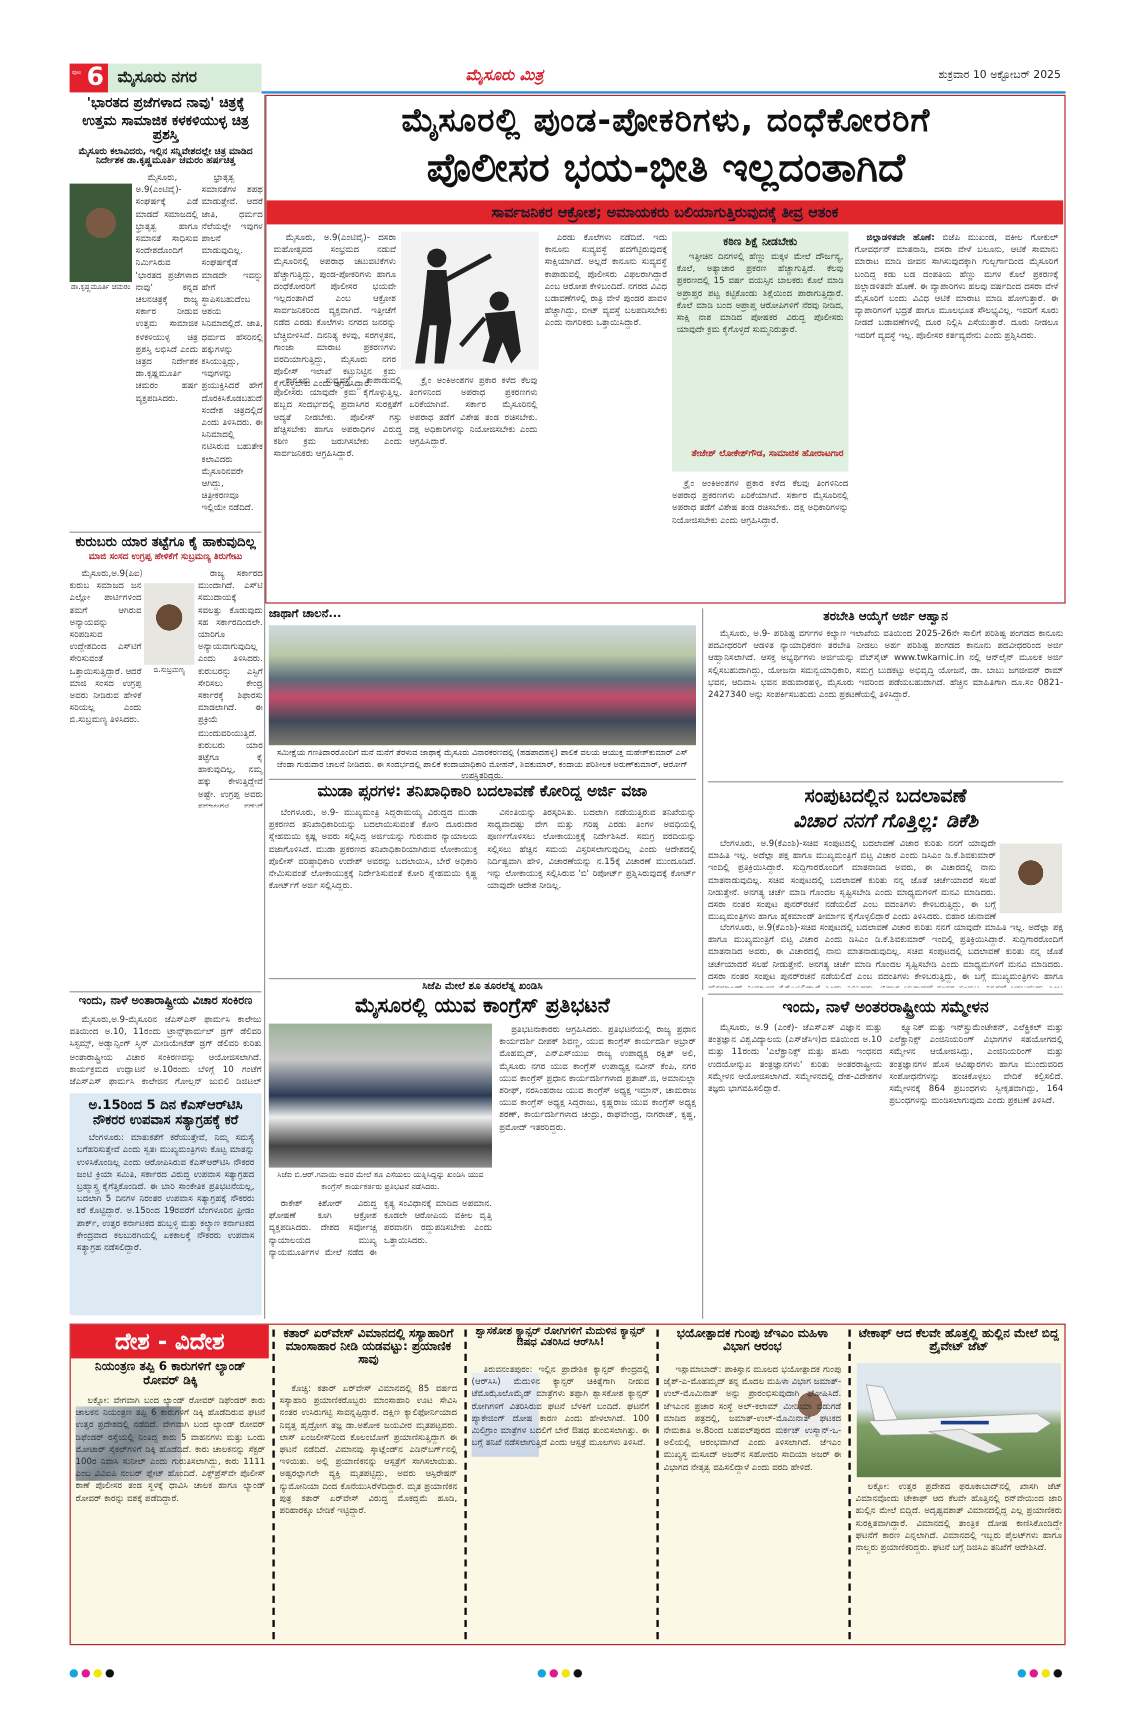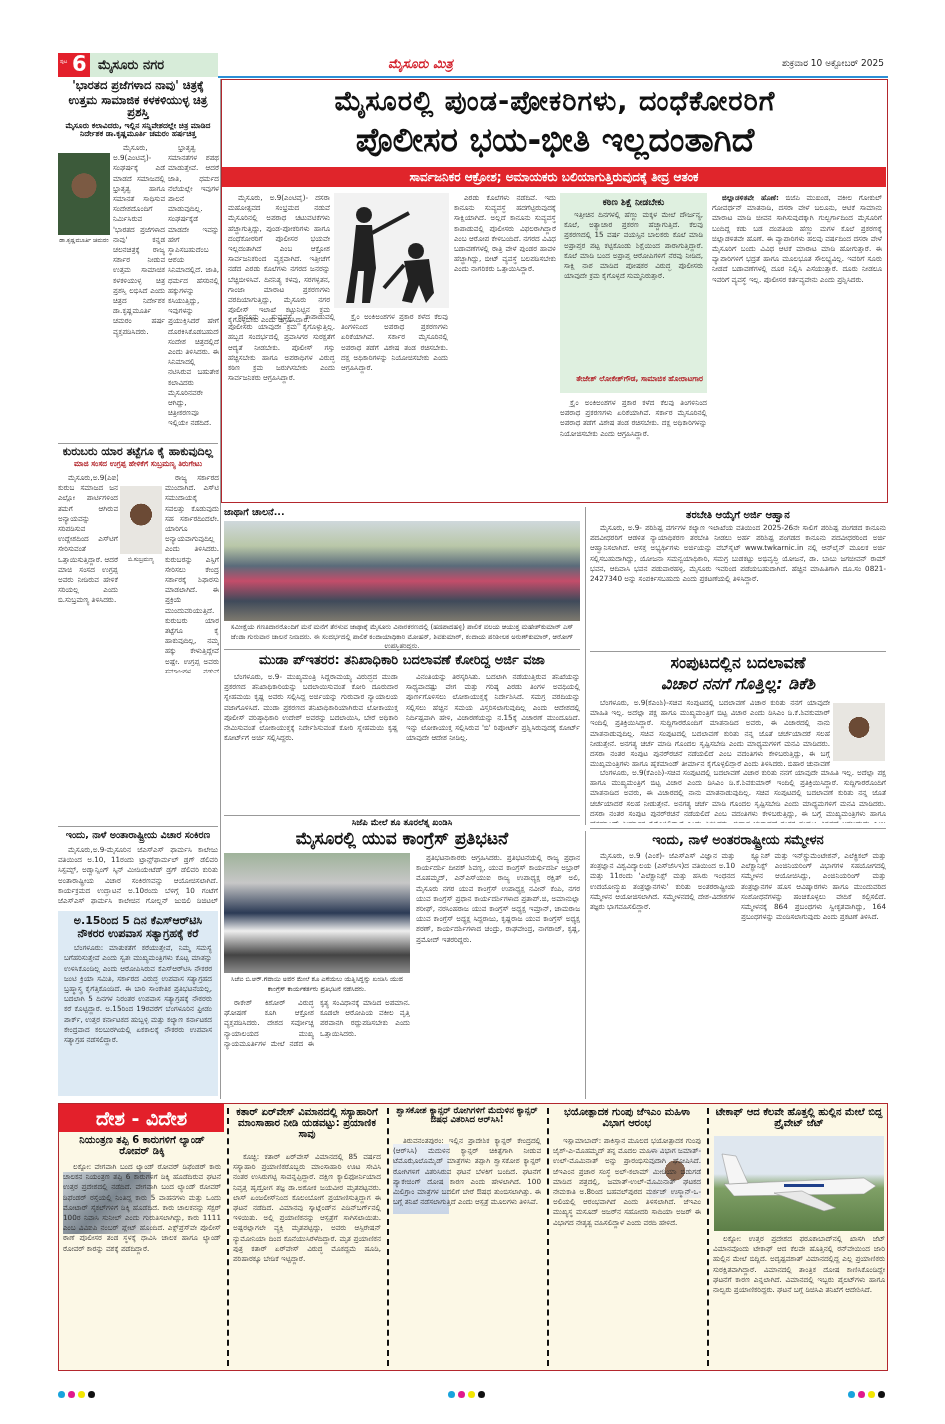--- a/index.html
+++ b/index.html
@@ -17,21 +17,21 @@
   .pg-badge .num { position: absolute; left: 14px; top: -1px; font-size: 21px; font-weight: bold; }
   .sec-name { left: 32px; top: 0; width: 128px; height: 24px; background: #d7ecd9; font-size: 13px; font-weight: bold; padding: 4px 0 0 8px; }
   .brand { left: 330px; top: 3px; font-size: 13px; font-weight: bold; color: #d31f2a; font-style: italic; }
   .dateline { right: 4px; top: 5px; font-size: 9px; color: #222; }
   .blue-rule { left: 160px; top: 23px; width: 670px; height: 2px; background: #2b8fd6; }
 
   
   .lead-frame { left: 163px; top: 26px; width: 667px; height: 424px; border: 1.5px solid #b3272d; }
   .lead-h1 { left: 8px; top: 6px; width: 650px; font-size: 27px; letter-spacing: 1px; }
   .lead-h2 { left: 8px; top: 42px; width: 650px; font-size: 33px; }
-  .lead-sub { left: 0; top: 87px; width: 664px; height: 20px; background: #e0252b; color: #ffffff; font-size: 12px; font-weight: bold; text-align: center; line-height: 20px; }
+  .lead-sub { left: 0; top: 87px; width: 664px; height: 20px; background: #e0252b; color: #0f172a; font-size: 12px; font-weight: bold; text-align: center; line-height: 20px; }
   .green-box { left: 338px; top: 113px; width: 147px; height: 200px; background: #dff0e0; padding: 4px; }
   .green-box h4 { font-size: 9px; text-align: center; margin-bottom: 2px; }
   .illus { left: 112px; top: 113px; width: 115px; height: 115px; background: #f4f4f4; }
   .byline-red { font-size: 7.5px; color: #b3272d; font-weight: bold; text-align: right; margin-top: 2px; }
 
   .vsep { width: 1px; background: #999; }
   .hsep { height: 1px; background: #999; }
   .photo-face { background: radial-gradient(circle at 50% 40%, #7b5a43 0 22%, #3c5a3a 23% 100%); }
   .photo-face2 { background: radial-gradient(circle at 50% 42%, #6b4a35 0 24%, #e8e6e1 25% 100%); }
   .photo-crowd { background: linear-gradient(180deg, #cfd8dc 0%, #b9c7a8 25%, #5a6b7a 45%, #c44d6a 60%, #3f4a5a 80%, #7e7a6f 100%); }
@@ -159,21 +159,21 @@
   <div class="abs caption" style="left:166px;top:570px;width:356px;">ಸಮೀಕ್ಷೆಯ ಗಣತಿದಾರರೊಂದಿಗೆ ಮನೆ ಮನೆಗೆ ತೆರಳುವ ಜಾಥಾಕ್ಕೆ ಮೈಸೂರು ವಿನಾರಕರಣದಲ್ಲಿ (ಹಡಪಾದಹಳ್ಳಿ) ಪಾಲಿಕೆ ವಲಯ ಆಯುಕ್ತ ಮಹೇಶ್‌ಕುಮಾರ್ ಎಸ್ ಜೆಂಡಾ ಗುರುವಾರ ಚಾಲನೆ ನೀಡಿದರು. ಈ ಸಂದರ್ಭದಲ್ಲಿ ಪಾಲಿಕೆ ಕಂದಾಯಾಧಿಕಾರಿ ಮೋಹನ್, ಶಿವಕುಮಾರ್, ಕಂದಾಯ ಪರಿಶೀಲಕ ಅರುಣ್‌ಕುಮಾರ್, ಆರೋಗ್ ಉಪಸ್ಥಿತರಿದ್ದರು.</div>
   <div class="abs hsep" style="left:166px;top:596px;width:356px;"></div>
 
   <div class="abs vsep" style="left:527px;top:454px;height:318px;"></div>
   <div class="abs hd" style="left:532px;top:456px;width:296px;font-size:10px;">ತರಬೇತಿ ಆಯ್ಕೆಗೆ ಅರ್ಜಿ ಆಹ್ವಾನ</div>
   <div class="abs txt" style="left:532px;top:470px;width:296px;height:125px;">
       <p>ಮೈಸೂರು, ಅ.9- ಪರಿಶಿಷ್ಟ ವರ್ಗಗಳ ಕಲ್ಯಾಣ ಇಲಾಖೆಯ ವತಿಯಿಂದ 2025-26ನೇ ಸಾಲಿಗೆ ಪರಿಶಿಷ್ಟ ಪಂಗಡದ ಕಾನೂನು ಪದವೀಧರರಿಗೆ ಆಡಳಿತ ನ್ಯಾಯಾಧಿಕರಣ ತರಬೇತಿ ನೀಡಲು ಅರ್ಹ ಪರಿಶಿಷ್ಟ ಪಂಗಡದ ಕಾನೂನು ಪದವೀಧರರಿಂದ ಅರ್ಜಿ ಆಹ್ವಾನಿಸಲಾಗಿದೆ. ಆಸಕ್ತ ಅಭ್ಯರ್ಥಿಗಳು ಅರ್ಜಿಯನ್ನು ವೆಬ್‌ಸೈಟ್ www.twkarnic.in ನಲ್ಲಿ ಆನ್‌ಲೈನ್ ಮೂಲಕ ಅರ್ಜಿ ಸಲ್ಲಿಸಬಹುದಾಗಿದ್ದು, ಯೋಜನಾ ಸಮನ್ವಯಾಧಿಕಾರಿ, ಸಮಗ್ರ ಬುಡಕಟ್ಟು ಅಭಿವೃದ್ಧಿ ಯೋಜನೆ, ಡಾ. ಬಾಬು ಜಗಜೀವನ್ ರಾಮ್ ಭವನ, ಆದಿವಾಸಿ ಭವನ ಪಡುವಾರಹಳ್ಳಿ, ಮೈಸೂರು ಇವರಿಂದ ಪಡೆಯಬಹುದಾಗಿದೆ. ಹೆಚ್ಚಿನ ಮಾಹಿತಿಗಾಗಿ ದೂ.ಸಂ 0821-2427340 ಅನ್ನು ಸಂಪರ್ಕಿಸಬಹುದು ಎಂದು ಪ್ರಕಟಣೆಯಲ್ಲಿ ತಿಳಿಸಿದ್ದಾರೆ.</p>
     </div>
   <div class="abs hsep" style="left:532px;top:598px;width:296px;"></div>
 
-  <div class="abs hd" style="left:166px;top:600px;width:356px;font-size:13px;">ಮುಡಾ ಪ್ಇತರರ: ತನಿಖಾಧಿಕಾರಿ ಬದಲಾವಣೆ ಕೋರಿದ್ದ ಅರ್ಜಿ ವಜಾ</div>
+  <div class="abs hd" style="left:166px;top:600px;width:356px;font-size:13px;">ಮುಡಾ ಪ್ಸರಗಳ: ತನಿಖಾಧಿಕಾರಿ ಬದಲಾವಣೆ ಕೋರಿದ್ದ ಅರ್ಜಿ ವಜಾ</div>
   <div class="abs txt" style="left:166px;top:619px;width:174px;height:140px;">
       <p>ಬೆಂಗಳೂರು, ಅ.9- ಮುಖ್ಯಮಂತ್ರಿ ಸಿದ್ದರಾಮಯ್ಯ ವಿರುದ್ಧದ ಮುಡಾ ಪ್ರಕರಣದ ತನಿಖಾಧಿಕಾರಿಯನ್ನು ಬದಲಾಯಿಸುವಂತೆ ಕೋರಿ ದೂರುದಾರ ಸ್ನೇಹಮಯಿ ಕೃಷ್ಣ ಅವರು ಸಲ್ಲಿಸಿದ್ದ ಅರ್ಜಿಯನ್ನು ಗುರುವಾರ ನ್ಯಾಯಾಲಯ ವಜಾಗೊಳಿಸಿದೆ. ಮುಡಾ ಪ್ರಕರಣದ ತನಿಖಾಧಿಕಾರಿಯಾಗಿರುವ ಲೋಕಾಯುಕ್ತ ಪೊಲೀಸ್ ವರಿಷ್ಠಾಧಿಕಾರಿ ಉದೇಶ್ ಅವರನ್ನು ಬದಲಾಯಿಸಿ, ಬೇರೆ ಅಧಿಕಾರಿ ನೇಮಿಸುವಂತೆ ಲೋಕಾಯುಕ್ತಕ್ಕೆ ನಿರ್ದೇಶಿಸುವಂತೆ ಕೋರಿ ಸ್ನೇಹಮಯಿ ಕೃಷ್ಣ ಕೋರ್ಟ್‌ಗೆ ಅರ್ಜಿ ಸಲ್ಲಿಸಿದ್ದರು.</p>
     </div>
   <div class="abs txt" style="left:348px;top:619px;width:174px;height:140px;">
       <p>ವಿನಂತಿಯನ್ನು ತಿರಸ್ಕರಿಸಿತು. ಬದಲಾಗಿ ನಡೆಯುತ್ತಿರುವ ತನಿಖೆಯನ್ನು ಸಾಧ್ಯವಾದಷ್ಟು ವೇಗ ಮತ್ತು ಗರಿಷ್ಠ ಎರಡು ತಿಂಗಳ ಅವಧಿಯಲ್ಲಿ ಪೂರ್ಣಗೊಳಿಸಲು ಲೋಕಾಯುಕ್ತಕ್ಕೆ ನಿರ್ದೇಶಿಸಿದೆ. ಸಮಗ್ರ ವರದಿಯನ್ನು ಸಲ್ಲಿಸಲು ಹೆಚ್ಚಿನ ಸಮಯ ವಿಸ್ತರಿಸಲಾಗುವುದಿಲ್ಲ ಎಂದು ಆದೇಶದಲ್ಲಿ ನಿರ್ದಿಷ್ಟವಾಗಿ ಹೇಳಿ, ವಿಚಾರಣೆಯನ್ನು ನ.15ಕ್ಕೆ ವಿಚಾರಣೆ ಮುಂದೂಡಿದೆ. ಇನ್ನು ಲೋಕಾಯುಕ್ತ ಸಲ್ಲಿಸಿರುವ 'ಬಿ' ರಿಪೋರ್ಟ್ ಪ್ರಶ್ನಿಸಿರುವುದಕ್ಕೆ ಕೋರ್ಟ್ ಯಾವುದೇ ಆದೇಶ ನೀಡಿಲ್ಲ.</p>
     </div>
   <div class="abs hsep" style="left:166px;top:762px;width:356px;"></div>
 
   <div class="abs hd" style="left:532px;top:601px;width:296px;font-size:16px;">ಸಂಪುಟದಲ್ಲಿನ ಬದಲಾವಣೆ</div>
   <div class="abs hd" style="left:532px;top:622px;width:296px;font-size:16px;font-style:italic;">ವಿಚಾರ ನನಗೆ ಗೊತ್ತಿಲ್ಲ: ಡಿಕೆಶಿ</div>

